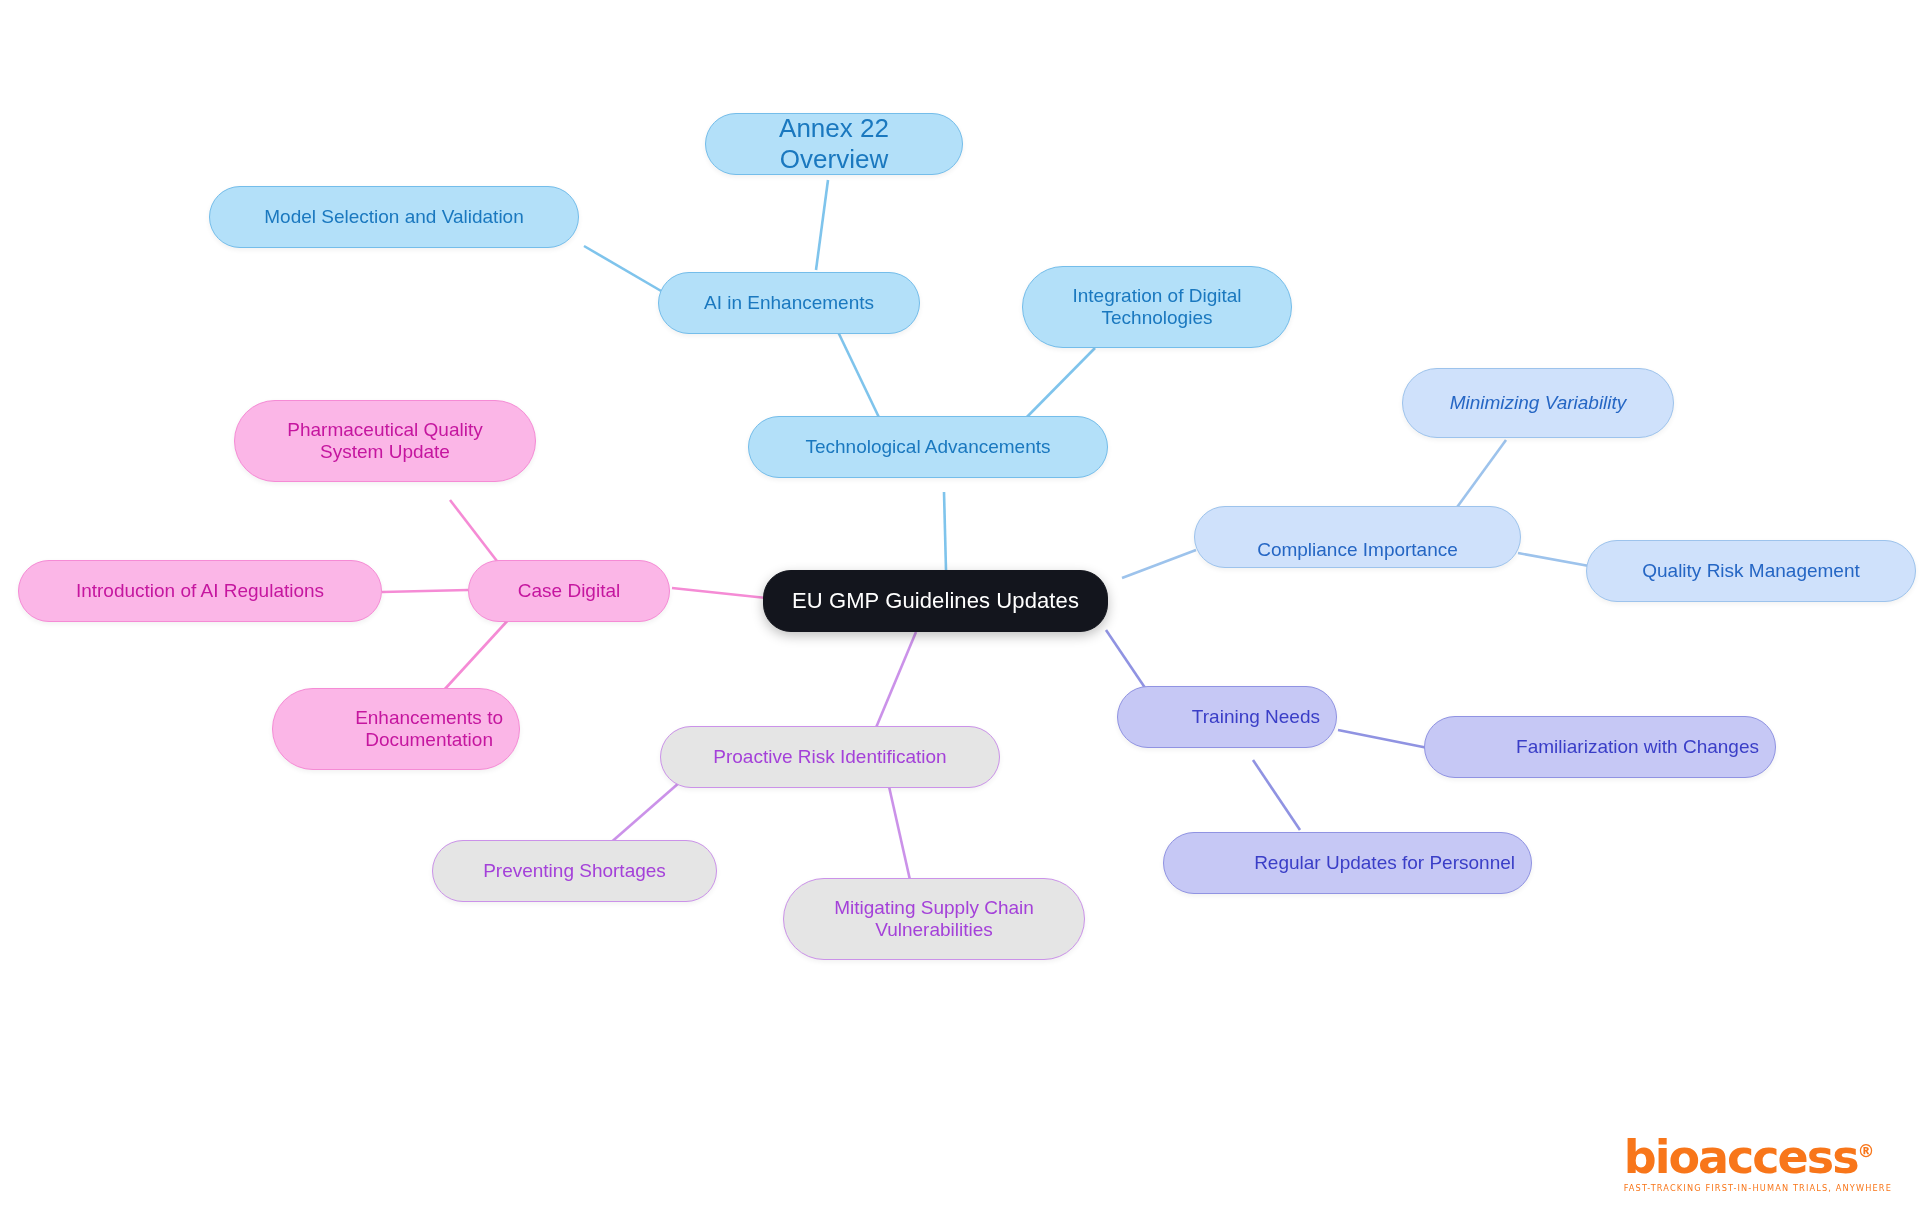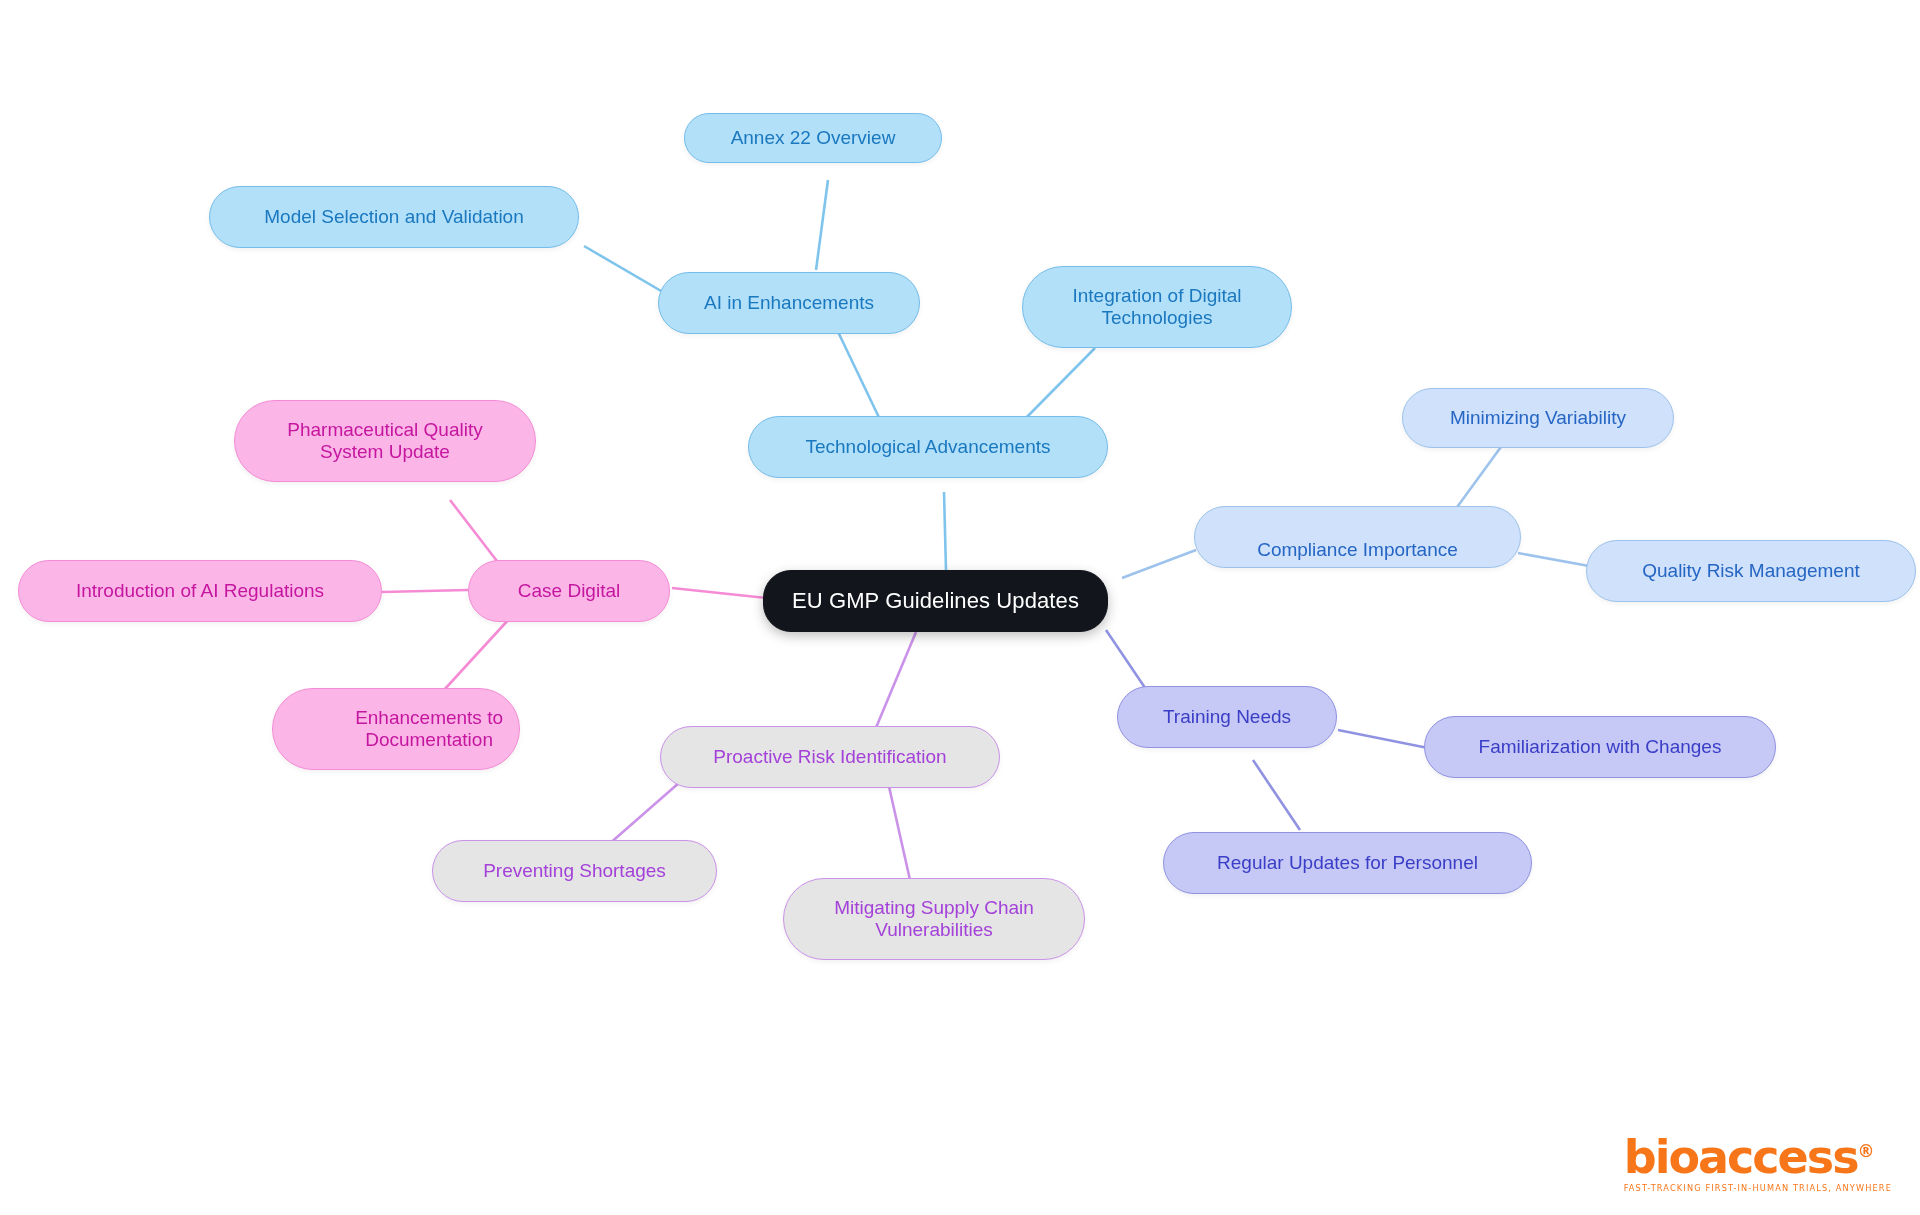--- a/index.html
+++ b/index.html
@@ -54,20 +54,21 @@
   }
   .node-skyblue {
     background: #cfe1fb;
     border-color: #9dc3ec;
     color: #2566c4;
   }
   .node-periwinkle {
     background: #c6c8f5;
     border-color: #9093e2;
     color: #3a3ec7;
+    justify-content: flex-end;
   }
   .node-pink {
     background: #fbb6e7;
     border-color: #f58bd5;
     color: #c5169f;
   }
   .node-violet {
     background: #e5e5e5;
     border-color: #cb92e9;
     color: #a441d9;
@@ -152,38 +153,38 @@
   </div>
 
   <div class="node node-blue" style="left:748px; top:416px; width:360px; height:62px; font-size:19px;">
     <span>Technological Advancements</span>
   </div>
 
   <div class="node node-blue" style="left:658px; top:272px; width:262px; height:62px; font-size:19px;">
     <span>AI in Enhancements</span>
   </div>
 
-  <div class="node node-blue" style="left:684px; top:113px; width:258px; height:50px; font-size:19px;">
+  <div class="node node-blue" style="left:705px; top:113px; width:258px; height:62px; font-size:26px;">
     <span>Annex 22 Overview</span>
   </div>
 
   <div class="node node-blue" style="left:209px; top:186px; width:370px; height:62px; font-size:19px;">
     <span>Model Selection and Validation</span>
   </div>
 
   <div class="node node-blue" style="left:1022px; top:266px; width:270px; height:82px; font-size:19px;">
     <span>Integration of Digital
 Technologies</span>
   </div>
 
   <div class="node node-skyblue" style="left:1194px; top:506px; width:327px; height:62px; font-size:19px;align-items:flex-end;">
     <span>Compliance Importance</span>
   </div>
 
-  <div class="node node-skyblue" style="left:1402px; top:388px; width:272px; height:60px; font-size:19px;">
+  <div class="node node-skyblue" style="left:1402px; top:368px; width:272px; height:70px; font-size:19px;font-style:italic;">
     <span>Minimizing Variability</span>
   </div>
 
   <div class="node node-skyblue" style="left:1586px; top:540px; width:330px; height:62px; font-size:19px;">
     <span>Quality Risk Management</span>
   </div>
 
   <div class="node node-periwinkle" style="left:1117px; top:686px; width:220px; height:62px; font-size:19px;">
     <span>Training Needs</span>
   </div>

